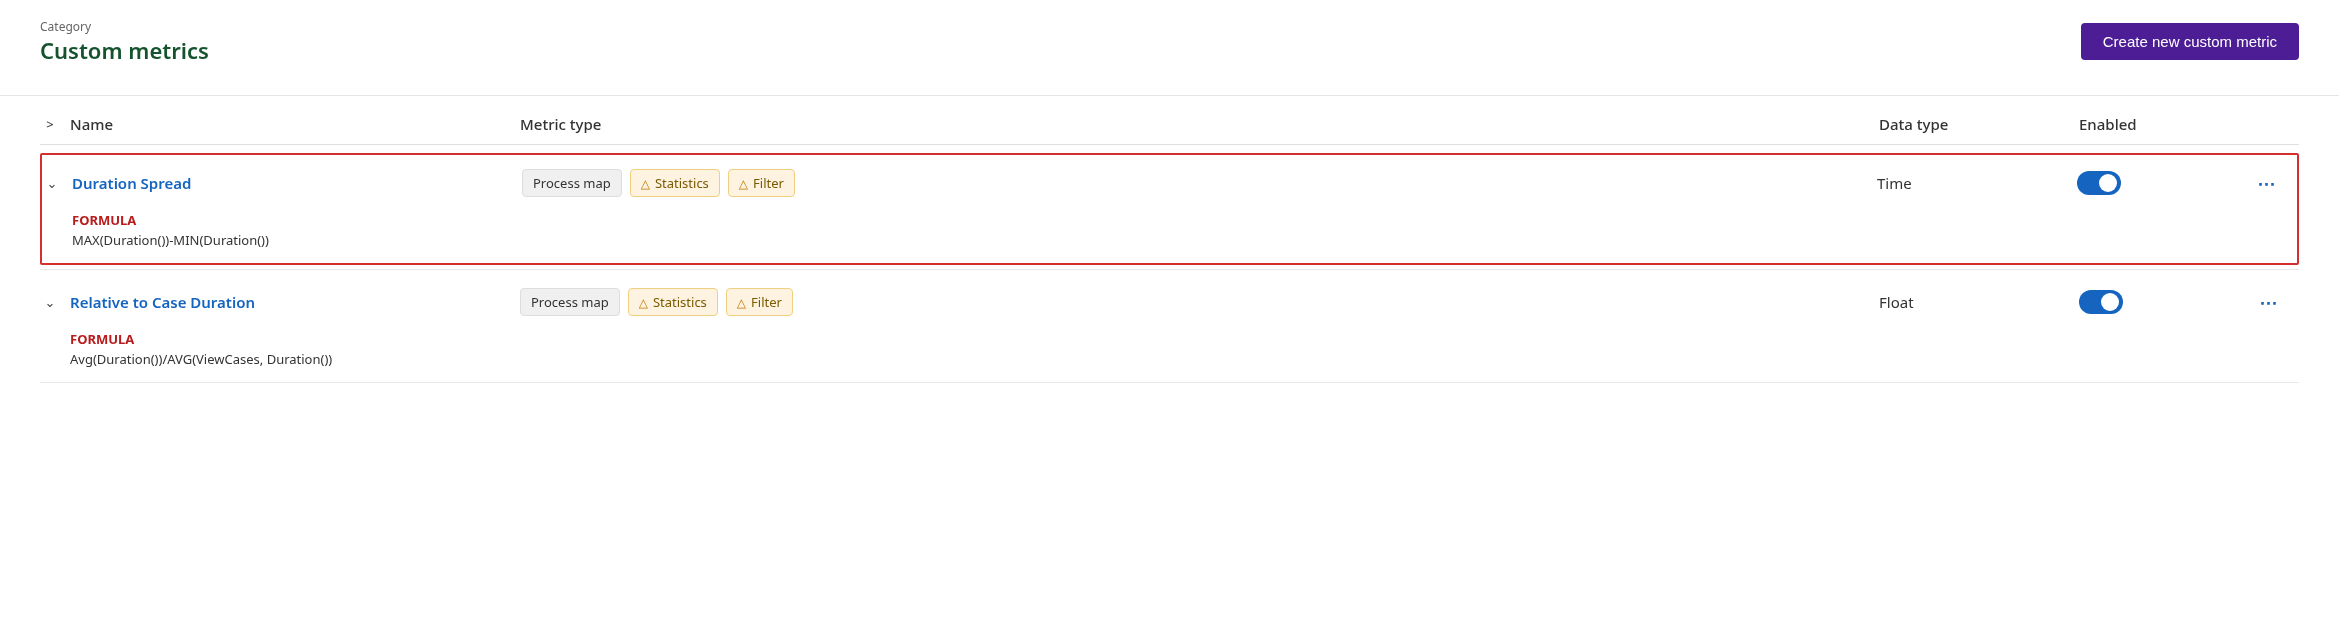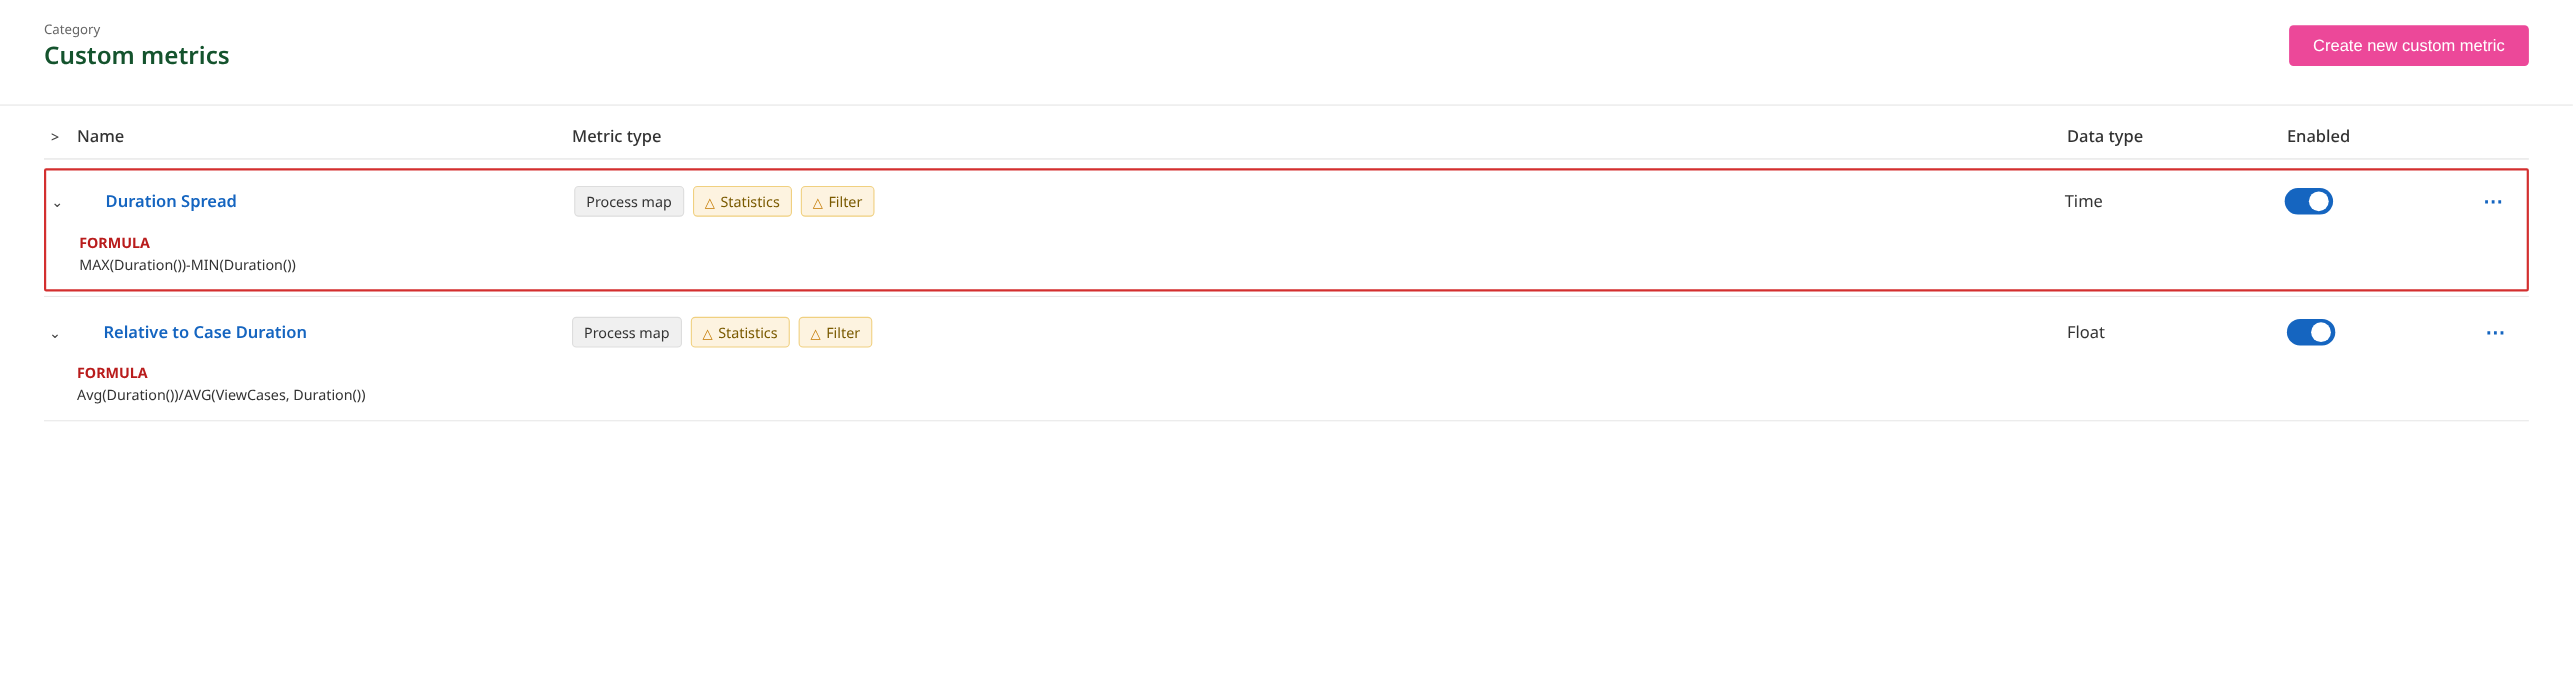--- a/index.html
+++ b/index.html
@@ -25,21 +25,21 @@
       font-weight: 400;
     }
 
     .header-left .page-title {
       font-size: 22px;
       font-weight: 600;
       color: #14532d;
     }
 
     .create-btn {
-      background: #ec4899;
+      background: #4c1d95;
       color: #ffffff;
       border: none;
       border-radius: 4px;
       padding: 10px 22px;
       font-size: 15px;
       font-weight: 500;
       cursor: pointer;
       white-space: nowrap;
     }
 
@@ -102,21 +102,20 @@
       justify-content: center;
       width: 20px;
       height: 20px;
     }
 
     .metric-name {
       color: #1565c0;
       font-weight: 600;
       font-size: 15px;
       cursor: pointer;
-      margin-left: 24px;
     }
 
     .metric-chips {
       display: flex;
       gap: 8px;
       align-items: center;
       flex-wrap: wrap;
     }
 
     .chip {

